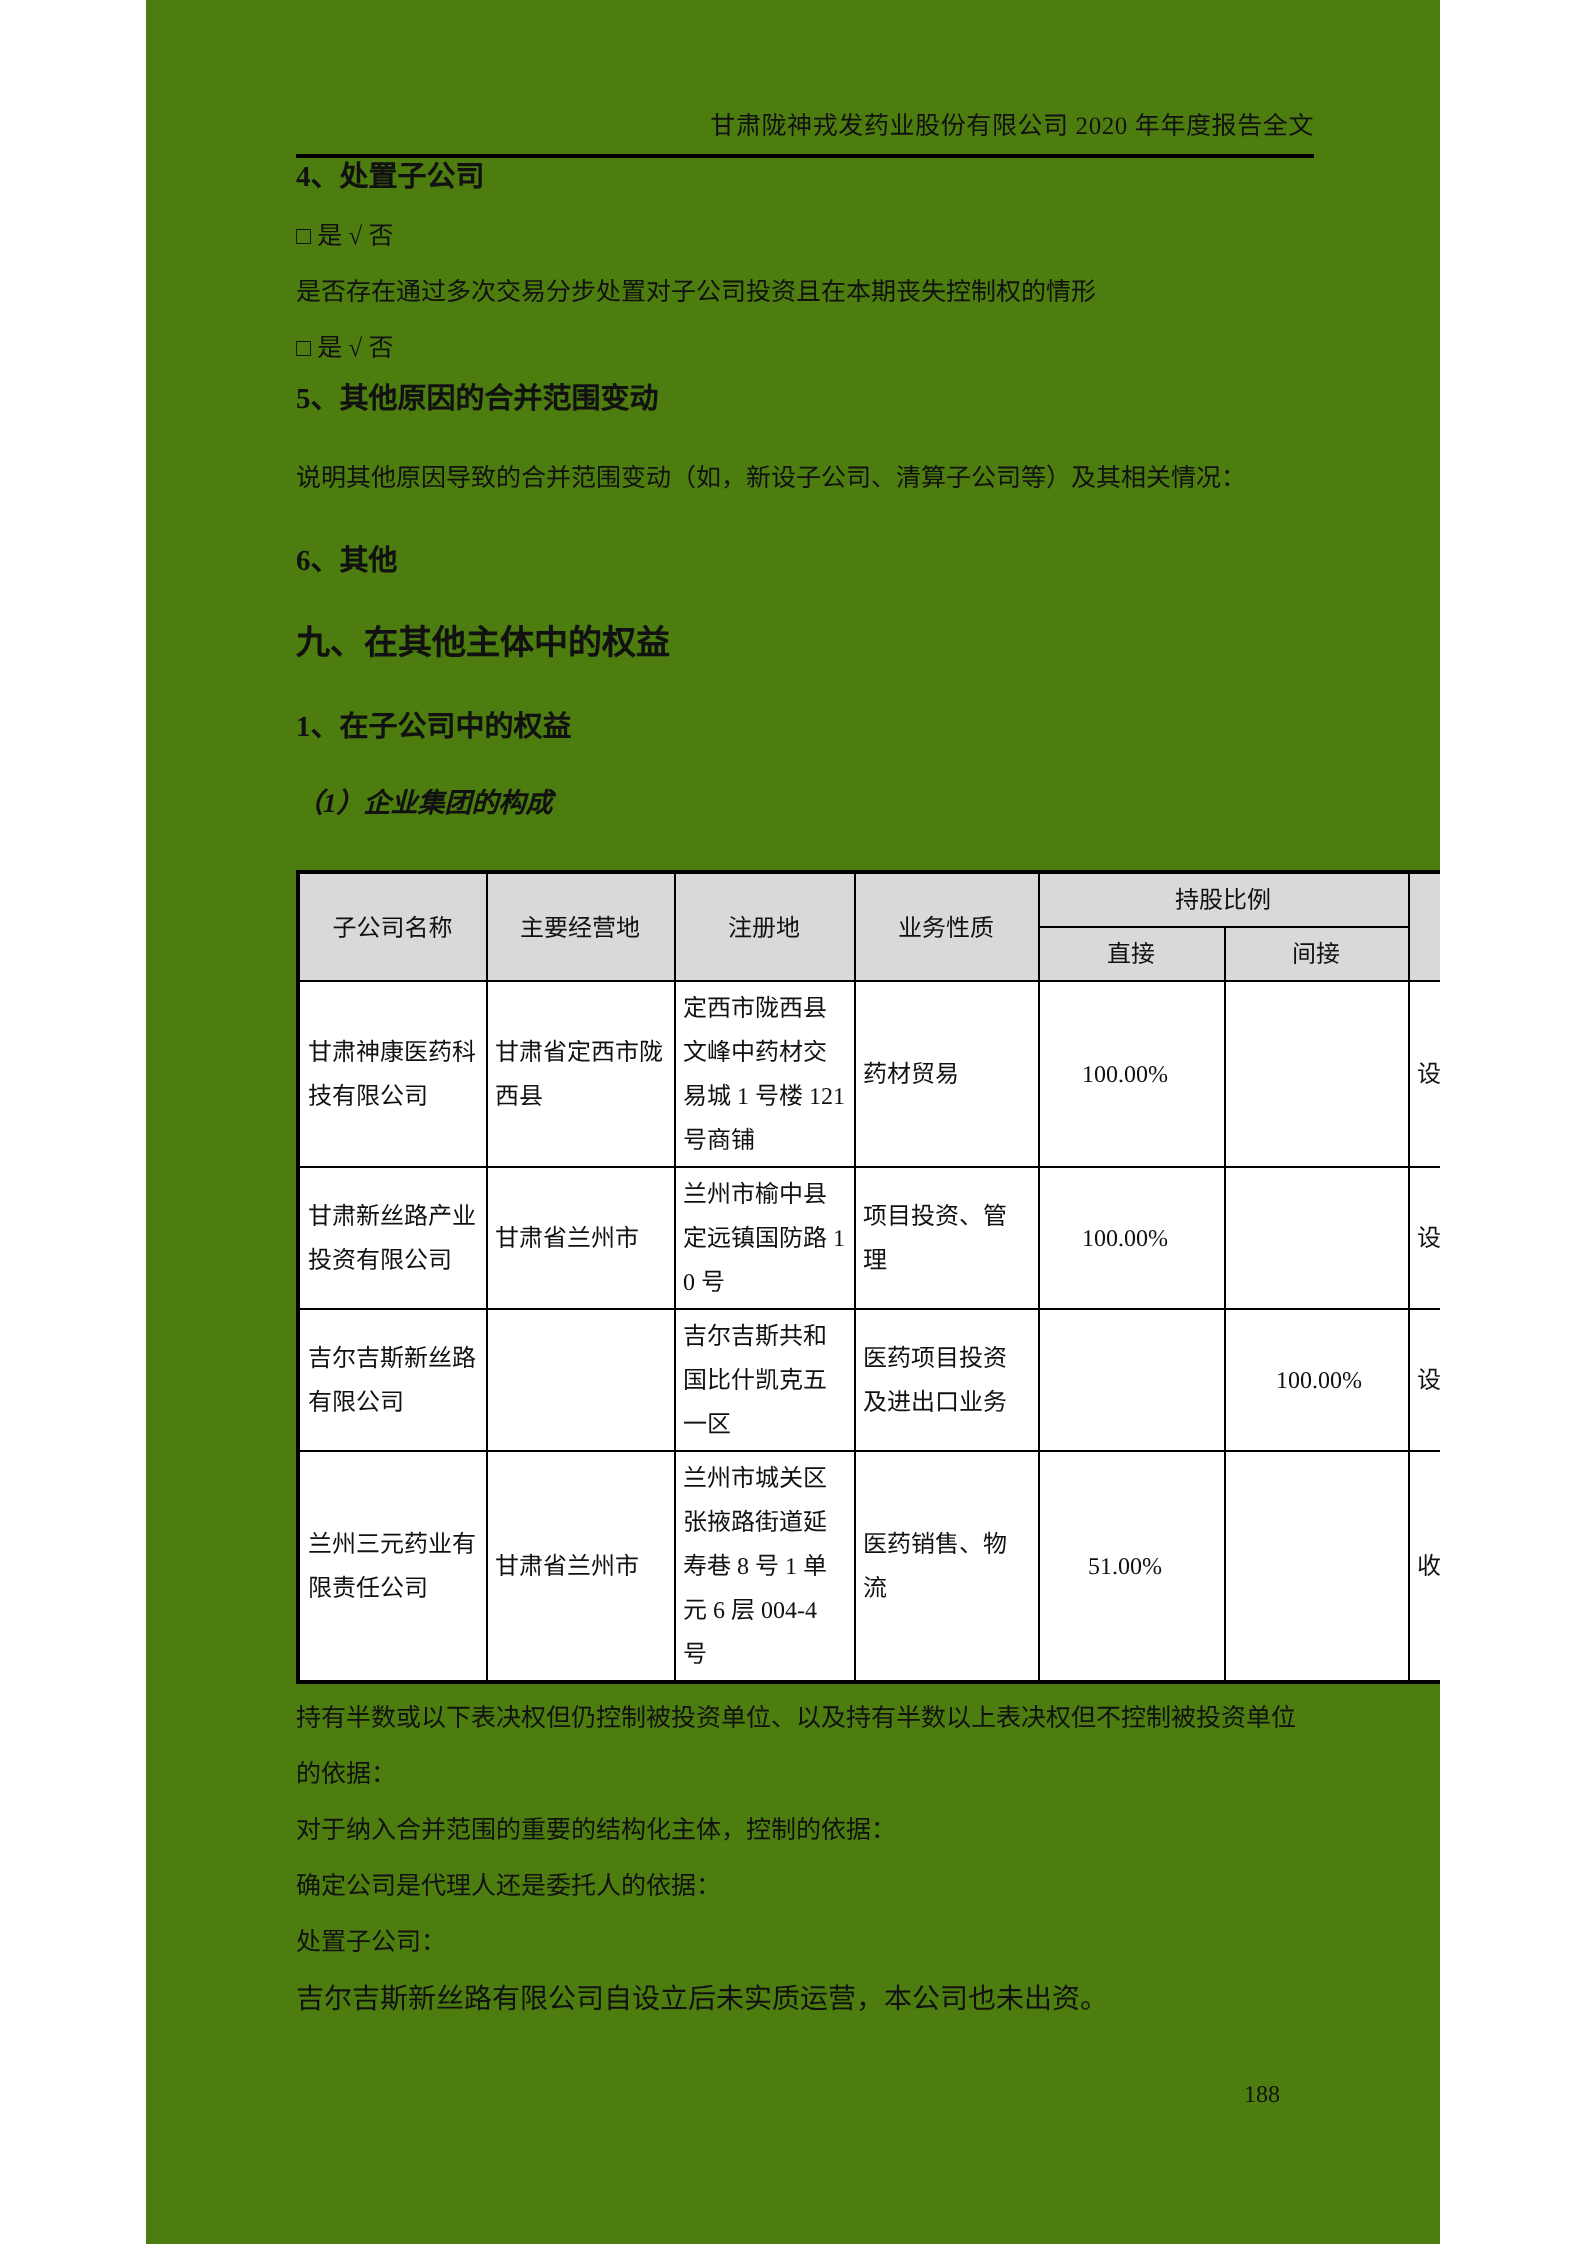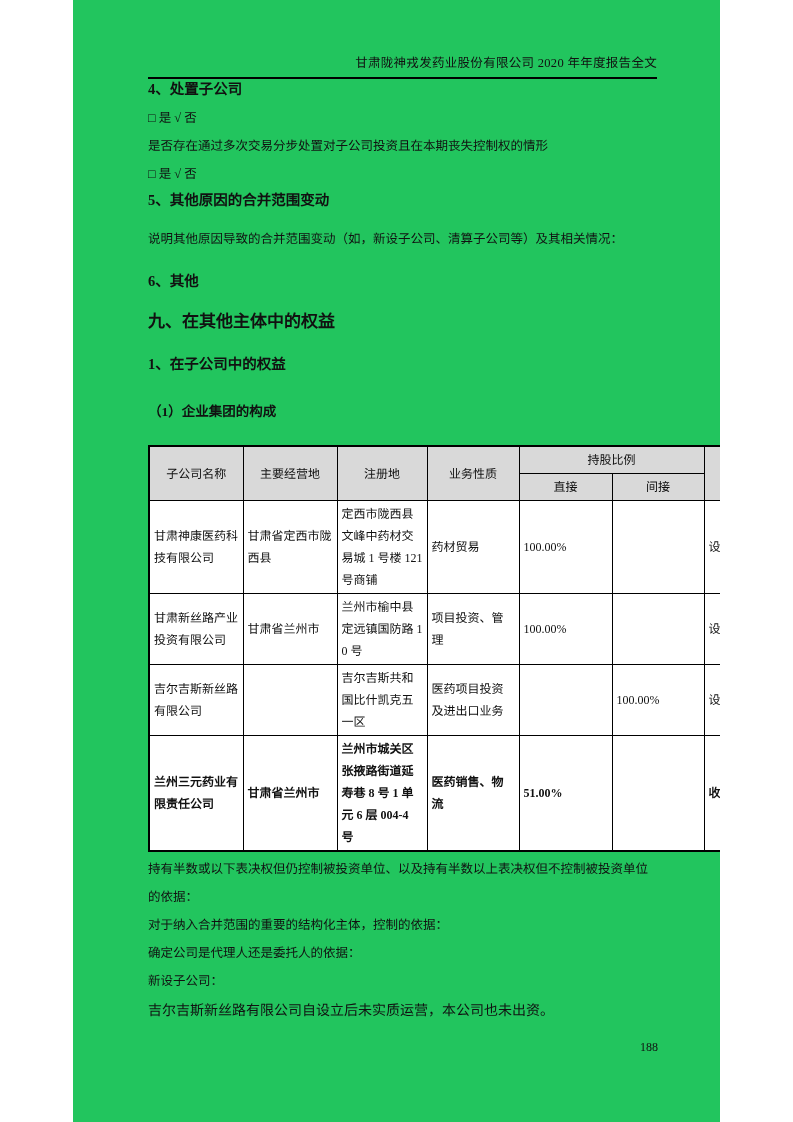--- a/index.html
+++ b/index.html
@@ -7,21 +7,21 @@
   body {
     font-family: "Liberation Serif", "DejaVu Serif", serif;
     color: #111111;
     -webkit-font-smoothing: antialiased;
   }
   .page {
     position: relative;
     width: 647px;
     height: 1122px;
     margin: 0 auto;
-    background: #22c55e;
+    background: #4d7c0f;
     overflow: hidden;
   }
   .content {
     padding: 55px 63px 0 75px; 
   }
   .doc-header-title {
     font-size: 12.5px;
     line-height: 16px;
     text-align: right;
     letter-spacing: 0.3px;
@@ -40,21 +40,22 @@
   .h-l1 {            
     font-size: 17px;
     font-weight: bold;
     line-height: 24px;
     margin-top: 19px;
   }
   .h-l4 {            
     font-size: 13.5px;
     font-weight: bold;
     line-height: 20px;
-    margin-top: 28px;
+    margin-top: 18px;
+    font-style: italic;
   }
   p.body-line {
     font-size: 12.5px;
     line-height: 20px;
   }
   .mt27 { margin-top: 27px; }
   .mt22 { margin-top: 22px; }
   .mt20 { margin-top: 20px; }
   .mt19 { margin-top: 19px; }
   .mt9  { margin-top: 9px; }
@@ -87,41 +88,41 @@
     vertical-align: middle;
     padding: 2px 4px;
     word-break: break-all;
   }
   table.subsidiaries thead th {
     background: #d9d9d9;
     text-align: center;
     height: 27px;
   }
   table.subsidiaries td { text-align: left; background: #ffffff; }
-  table.subsidiaries td.num { text-align: left; padding-right: 10px; }
+  table.subsidiaries td.num { text-align: center; padding-right: 10px; }
   table.subsidiaries td.num.flush { padding-right: 1px; }
   tr.row-1 td { height: 88px; }
   tr.row-2 td { height: 48px; }
   tr.row-3 td { height: 50px; }
-  tr.row-4 td { height: 84px; font-weight: bold; }
+  tr.row-4 td { height: 84px; }
 
   .notes { margin-top: 3px; }
   .notes p {
     font-size: 12.5px;
     line-height: 28px;
   }
   .notes p.note-big {
     font-size: 14px;
     line-height: 30px;
     margin-top: 1px;
   }
   .page-number {
     position: absolute;
     top: 1040px;
-    right: 62px;
+    right: 80px;
     font-size: 12px;
   }
 </style>
 </head>
 <body>
 
 <div class="page">
   <div class="content">
 
     <div class="doc-header-title">甘肃陇神戎发药业股份有限公司 2020 年年度报告全文</div>
@@ -204,20 +205,20 @@
           <td class="num"></td>
           <td>收购</td>
         </tr>
       </tbody>
     </table>
 
     <div class="notes">
       <p>持有半数或以下表决权但仍控制被投资单位、以及持有半数以上表决权但不控制被投资单位的依据：</p>
       <p>对于纳入合并范围的重要的结构化主体，控制的依据：</p>
       <p>确定公司是代理人还是委托人的依据：</p>
-      <p>新设子公司：</p>
+      <p>处置子公司：</p>
       <p class="note-big">吉尔吉斯新丝路有限公司自设立后未实质运营，本公司也未出资。</p>
     </div>
 
   </div>
 
   <div class="page-number">188</div>
 </div>
 
 </body></html>

